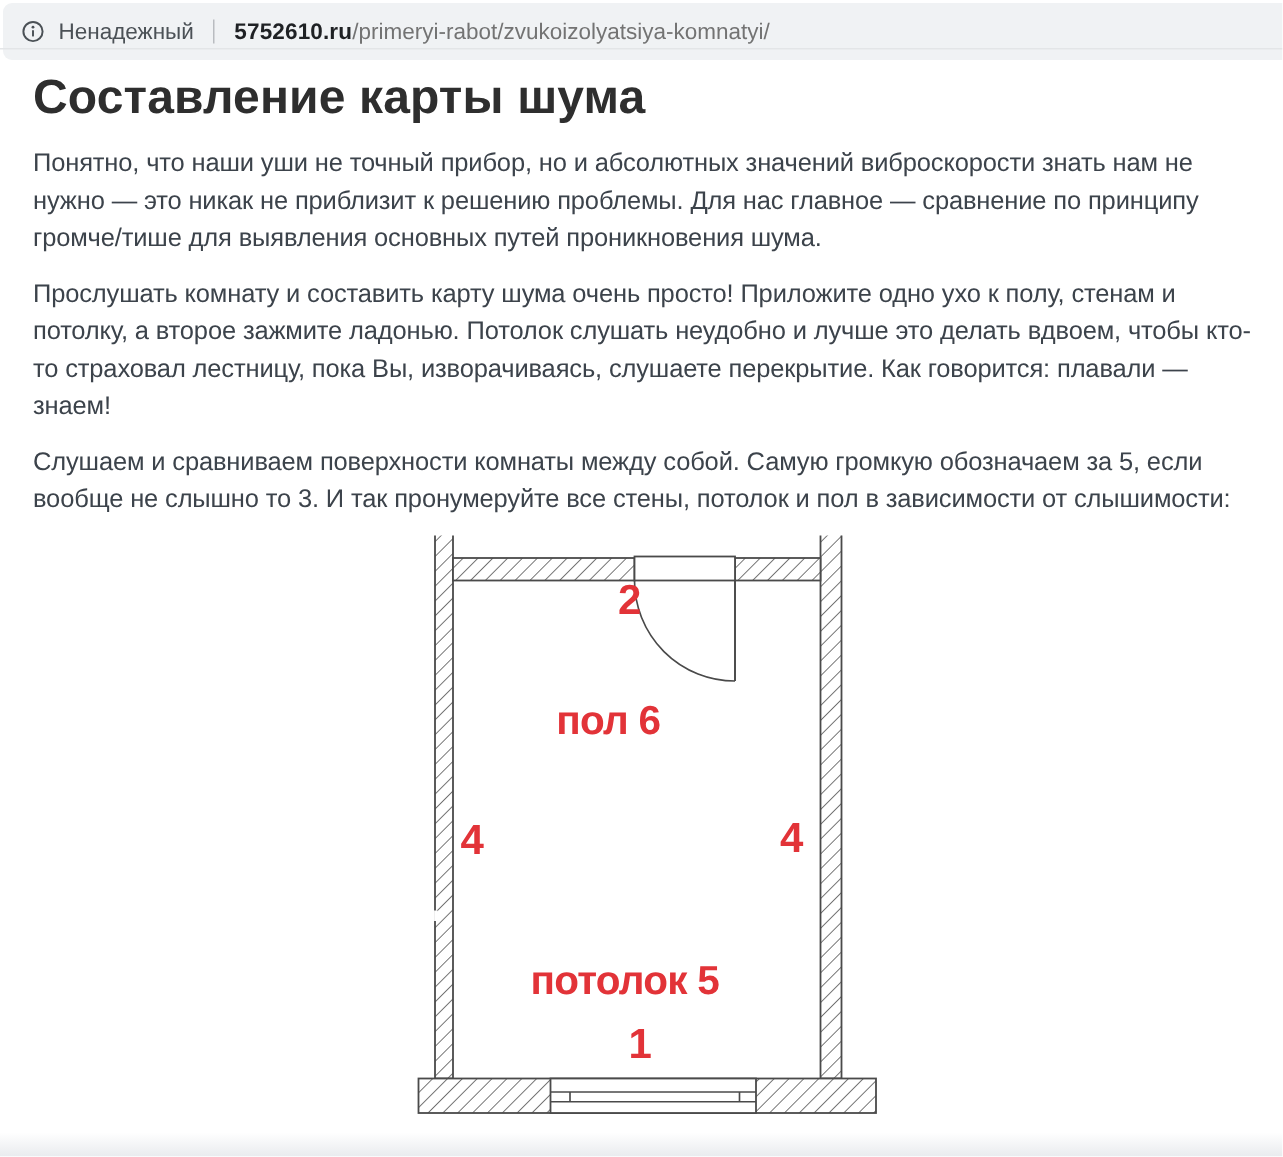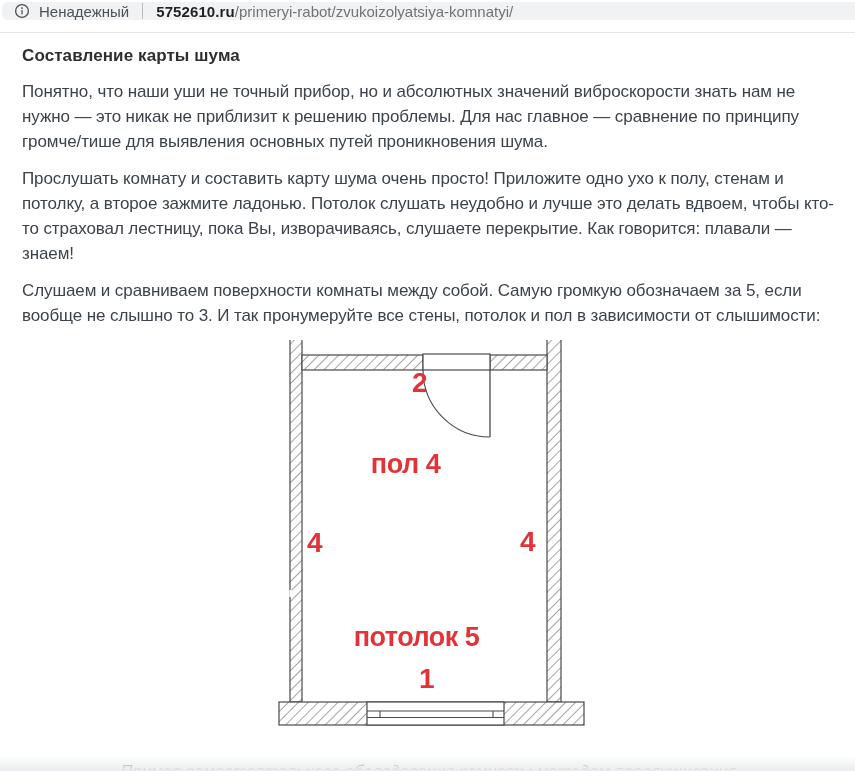--- a/index.html
+++ b/index.html
@@ -6,21 +6,21 @@
   html, body {
     width: 855px; height: 771px;
     background: #ffffff;
     overflow: hidden;
     font-family: "Liberation Sans", sans-serif;
     position: relative;
   }
   
   .browser-bar {
     position: absolute; left: 2px; top: 2px; right: 0;
-    height: 18px;
+    height: 38px;
     background: #f0f2f4;
     border-radius: 6px 0 0 6px;
     display: flex; align-items: center;
     padding: 0 12px;
     font-size: 15px;
     white-space: nowrap;
   }
   .info-icon { display: inline-flex; margin-right: 9px; flex: 0 0 auto; }
   .security-label { color: #4b5156; }
   .bar-divider {
@@ -29,21 +29,21 @@
   }
   .url-domain { color: #1f2124; font-weight: 700; letter-spacing: 0.1px; }
   .url-path { color: #737373; }
   .toolbar-line {
     position: absolute; left: 0; right: 0; top: 32px;
     height: 1px; background: #e3e5e7;
   }
   
   main { position: absolute; left: 0; top: 33px; width: 855px; padding: 0 20px 0 22px; }
   h1 {
-    font-size: 17px; font-weight: 700; color: #2e2e2e;
+    font-size: 32px; font-weight: 700; color: #2e2e2e;
     margin: 13px 0 13px 0; letter-spacing: 0.1px;
   }
   p.body-par {
     font-size: 17px; line-height: 25px; color: #3c434b;
     margin: 0 0 12px 0; max-width: 822px; letter-spacing: -0.1px;
   }
   
   figure { margin: 12px 0 0 0; width: 100%; }
   .plan-wrap {
     position: relative;
@@ -120,21 +120,21 @@
         <line x1="226" y1="30" x2="226" y2="97" stroke="#4a4a4a" stroke-width="1.3"></line>
         <path d="M 159 30 A 67 67 0 0 0 226 97" fill="none" stroke="#4a4a4a" stroke-width="1.1"></path>
 
         <rect x="103" y="362" width="137" height="23" fill="#ffffff" stroke="#4a4a4a" stroke-width="1.2"></rect>
         <line x1="103" y1="371" x2="240" y2="371" stroke="#4a4a4a" stroke-width="1.1"></line>
         <line x1="103" y1="377.5" x2="240" y2="377.5" stroke="#4a4a4a" stroke-width="1.1"></line>
         <line x1="116" y1="371" x2="116" y2="377.5" stroke="#4a4a4a" stroke-width="1.1"></line>
         <line x1="229" y1="371" x2="229" y2="377.5" stroke="#4a4a4a" stroke-width="1.1"></line>
       </svg>
       <span class="plan-label lbl-num" style="left:156px; top:43px;">2</span>
-      <span class="plan-label lbl-txt" style="left:142px; top:124px;">пол 4</span>
+      <span class="plan-label lbl-txt" style="left:142px; top:124px;">пол 6</span>
       <span class="plan-label lbl-num" style="left:51px; top:203px;">4</span>
       <span class="plan-label lbl-num" style="left:264px; top:202px;">4</span>
       <span class="plan-label lbl-txt" style="left:153px; top:265px;margin-top:32px;">потолок 5</span>
       <span class="plan-label lbl-num" style="left:163px; top:339px;">1</span>
     </div>
     <figcaption>Пример самостоятельного обследования комнаты методом прослушивания</figcaption>
   </figure>
 </main>
 
 <div class="bottom-fade"></div>

